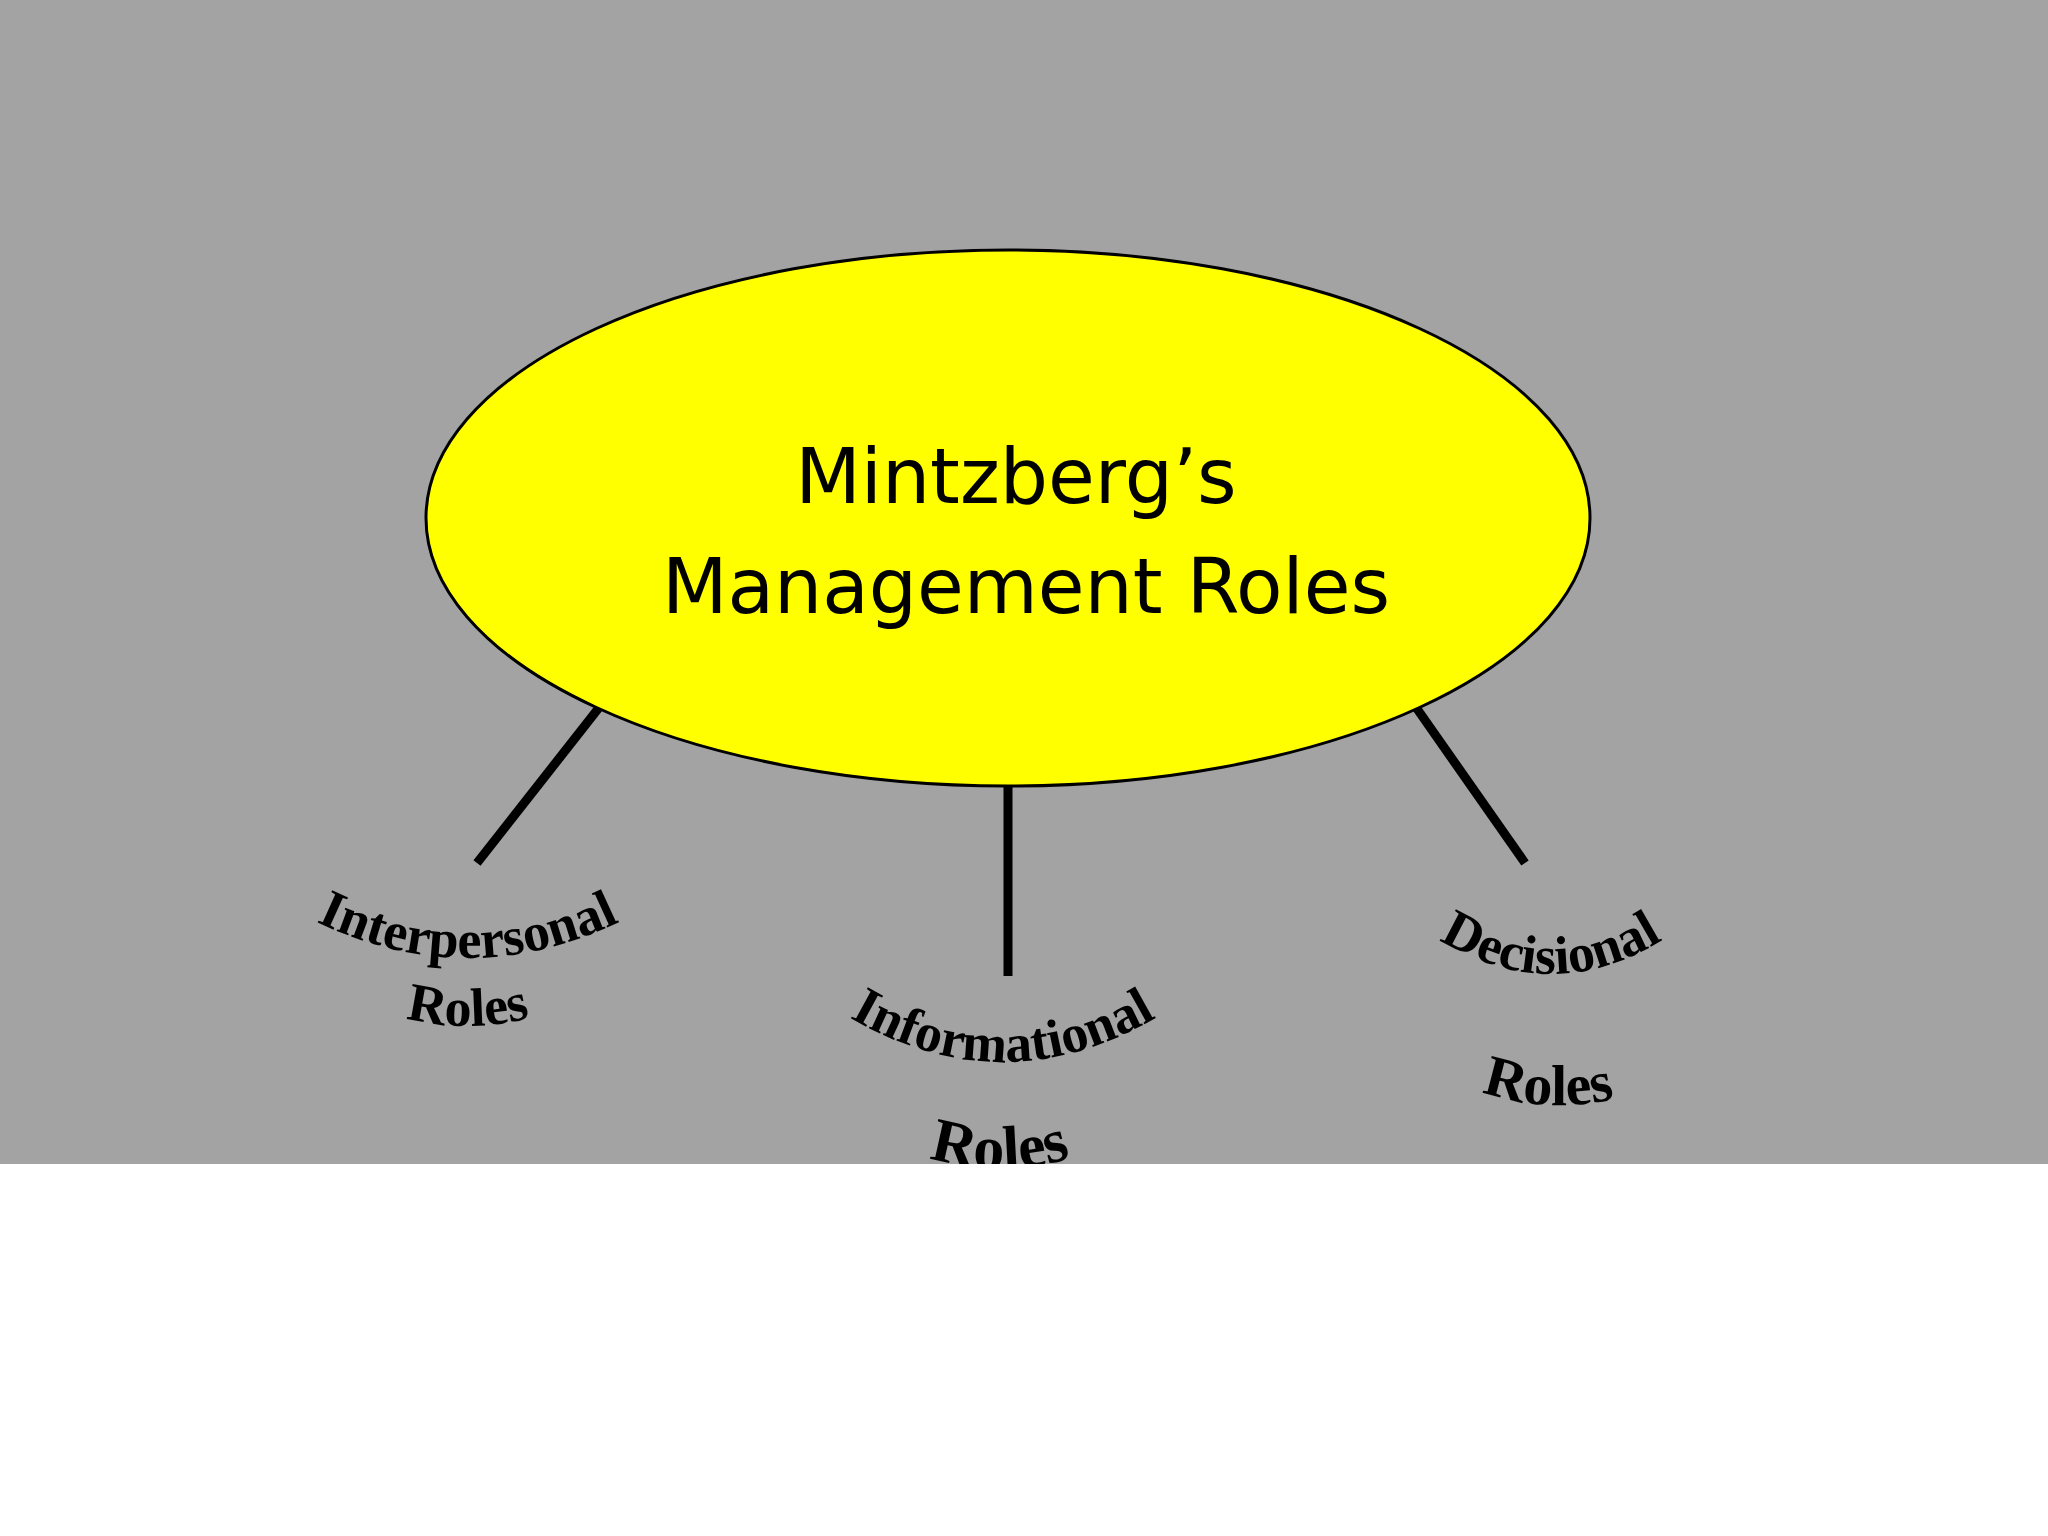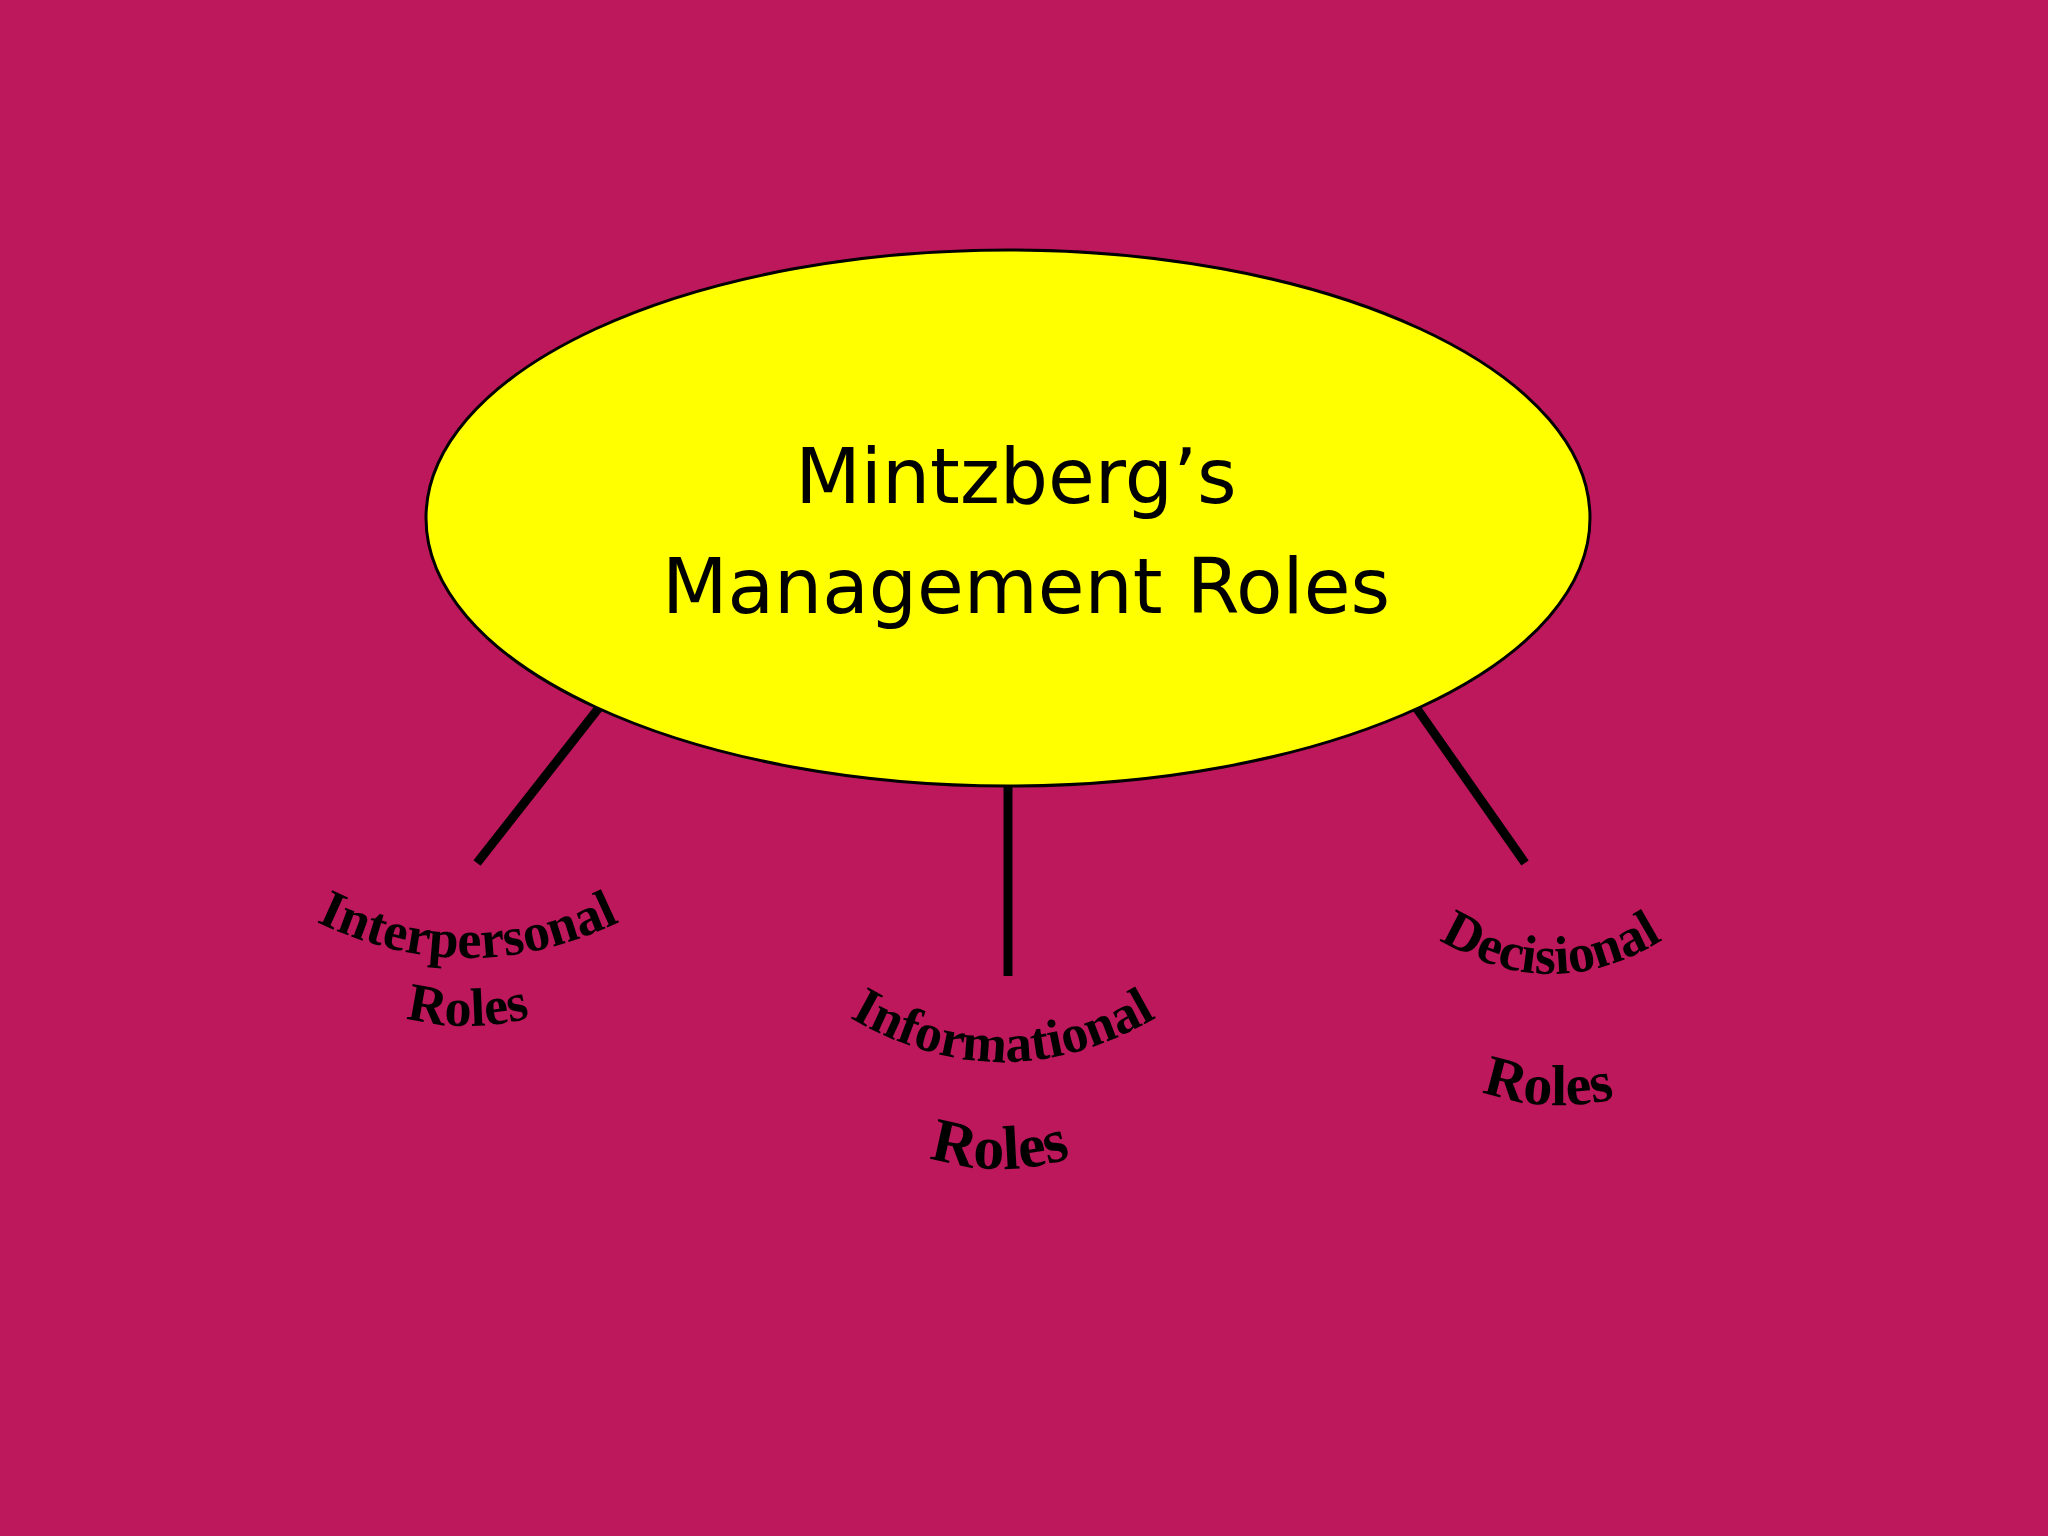--- a/index.html
+++ b/index.html
@@ -3,22 +3,22 @@
 <meta charset="utf-8">
 <style>
   html, body {
     margin: 0;
     padding: 0;
     background: #ffffff;
   }
   .stage {
     position: relative;
     width: 2048px;
-    height: 1536px;
-    background: #be185d;
+    height: 1164px;
+    background: #a3a3a3;
     overflow: hidden;
   }
   svg { display: block; }
   .title-text {
     font-family: "DejaVu Sans", sans-serif;
     font-size: 76px;
     fill: #000000;
   }
   .curved-label {
     font-family: "Liberation Serif", serif;

